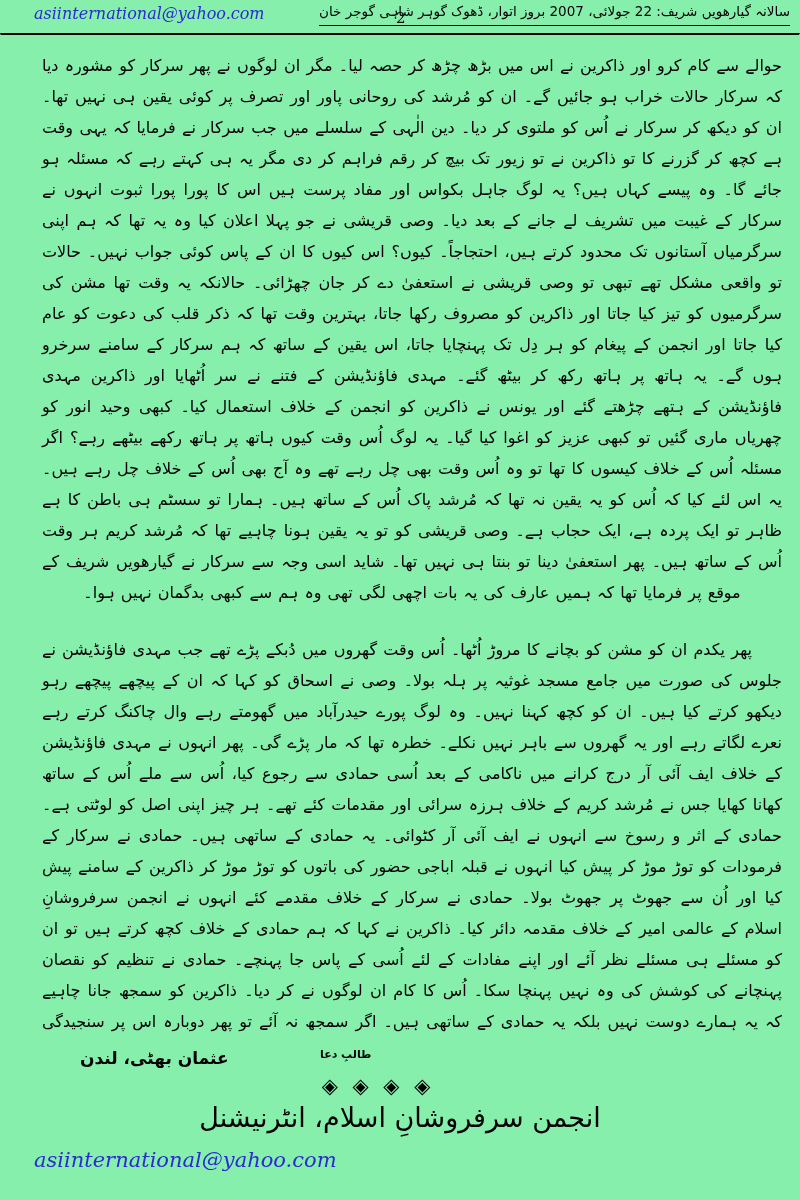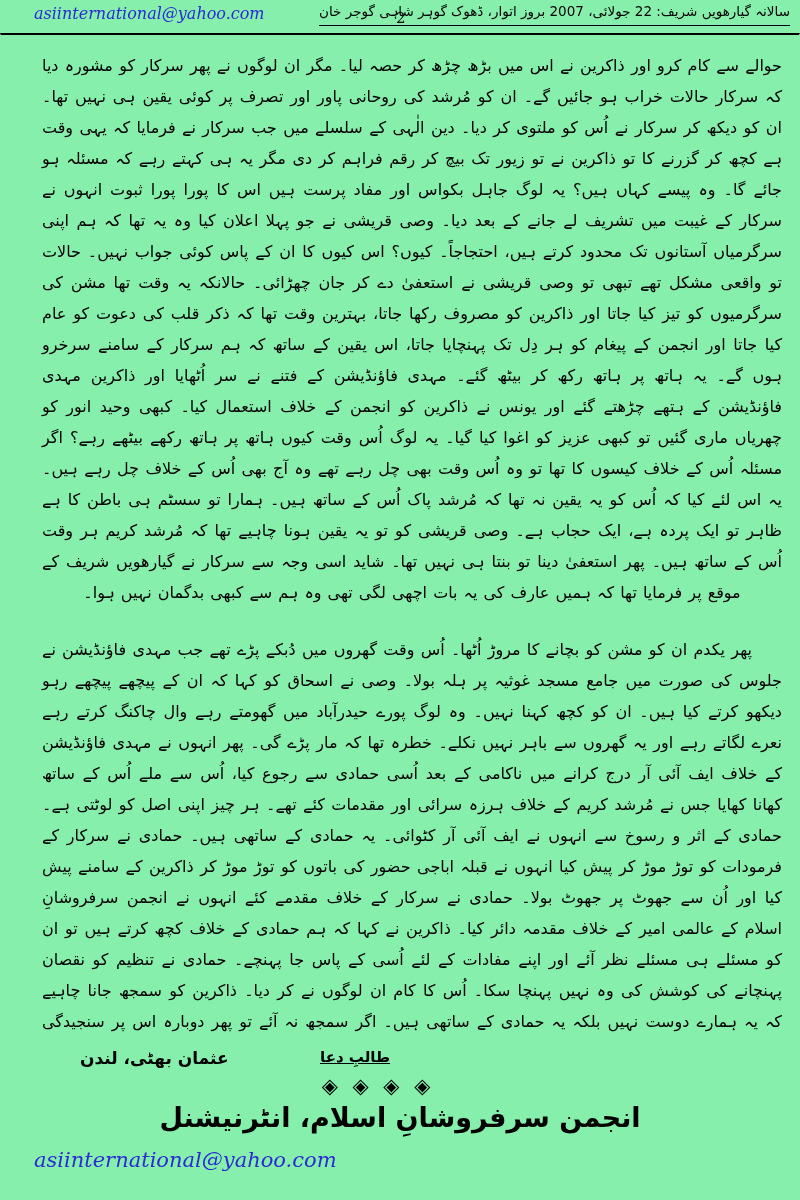--- a/index.html
+++ b/index.html
@@ -37,36 +37,36 @@
     margin:12px;font-size:16px;line-height:31px;
     text-align:justify;text-align-last:center;
     word-spacing:1px;
   }
   .para+.para{margin-top:26px;}
   .para.indented{text-indent:30px;}
   
   .signature-row{position:absolute;top:1048px;left:0;right:0;height:30px;direction:rtl;}
   .sig-talib{
     position:absolute;left:320px;top:0;direction:rtl;
-    font-size:15px;font-weight:bold;text-decoration:underline;
+    font-size:11px;font-weight:bold;
   }
   .sig-name{
     position:absolute;left:60px;top:0;direction:rtl;
     font-size:17px;font-weight:bold;margin-left:20px;
   }
   
   .ornaments{
     position:absolute;top:1074px;left:0;width:756px;
     text-align:center;letter-spacing:4px;font-size:21px;color:#000;
   }
   .ornament-icon{display:inline-block;}
   
   .org-title{
     position:absolute;top:1102px;left:0;right:0;text-align:center;
-    direction:rtl;font-size:27px;font-weight:bold;
+    direction:rtl;font-size:27px;font-weight:normal;
     font-family:"DejaVu Sans",sans-serif;
   }
   
   .footer-row{position:absolute;top:1146px;left:0;right:0;height:36px;}
   .ftr-email{
     position:absolute;left:34px;top:2px;
     font-family:"DejaVu Serif",serif;font-style:italic;
     font-size:21px;color:#2b2bd4;text-decoration:none;
   }
   .ftr-site{

